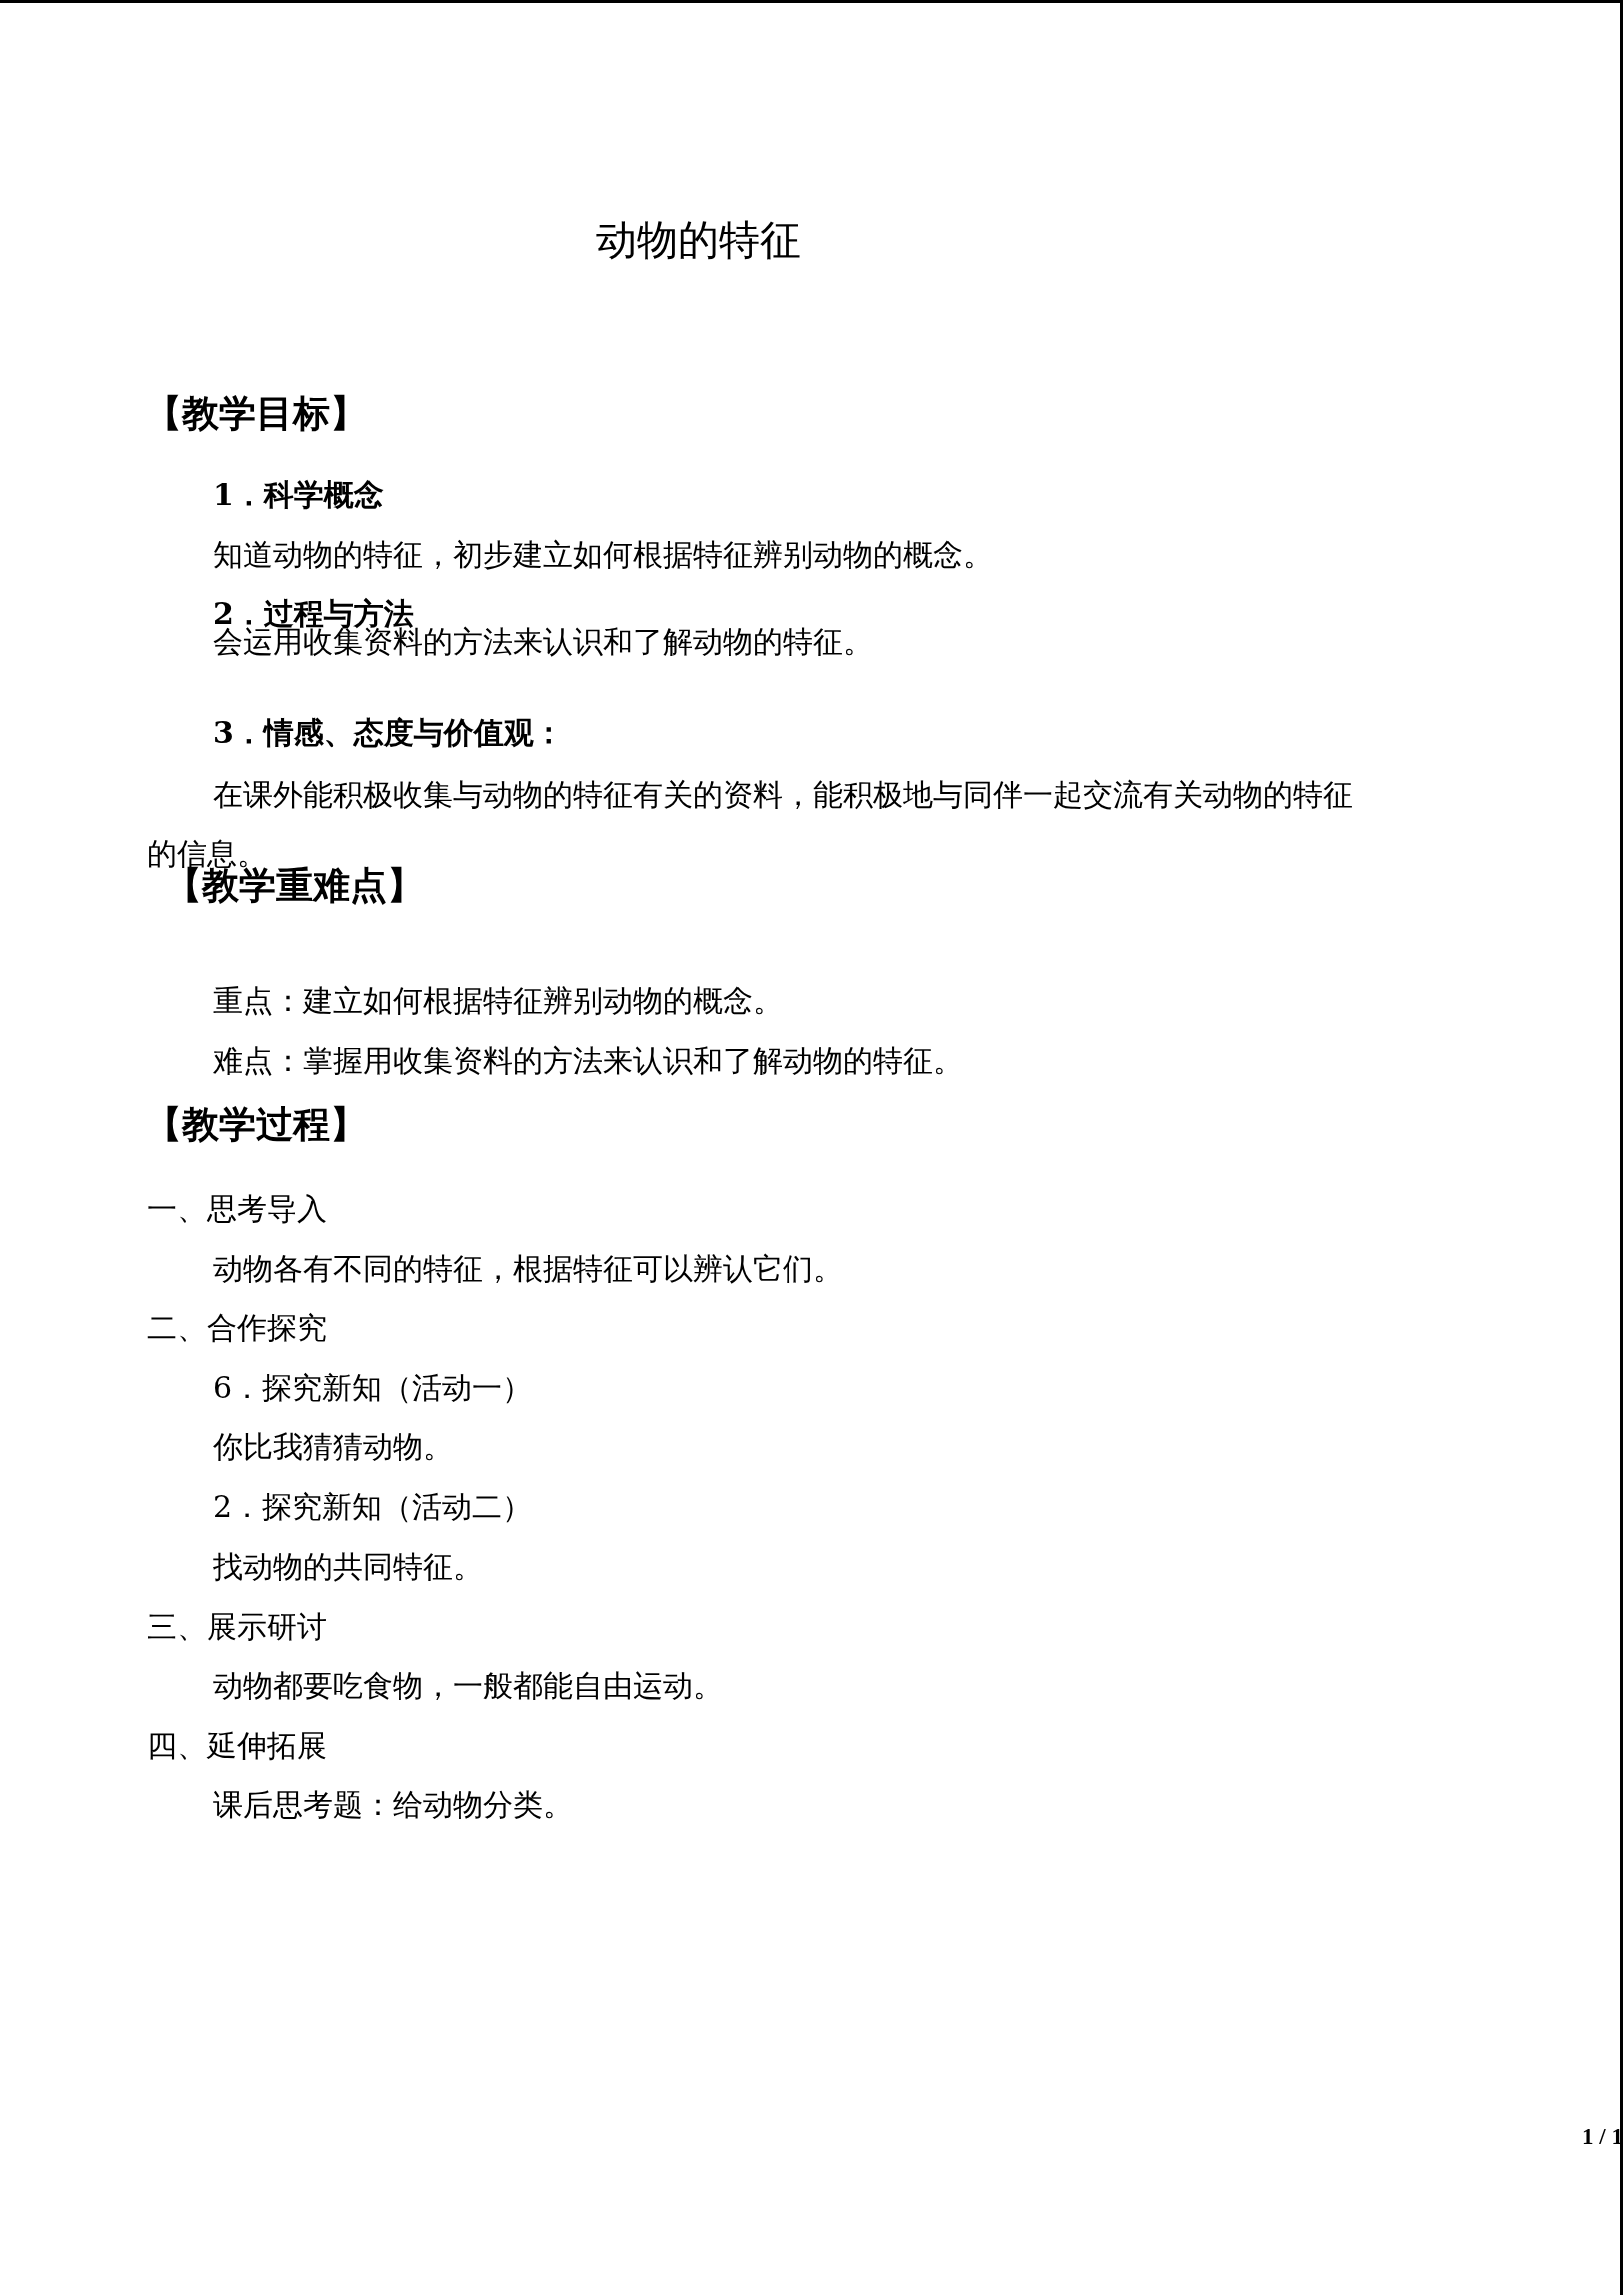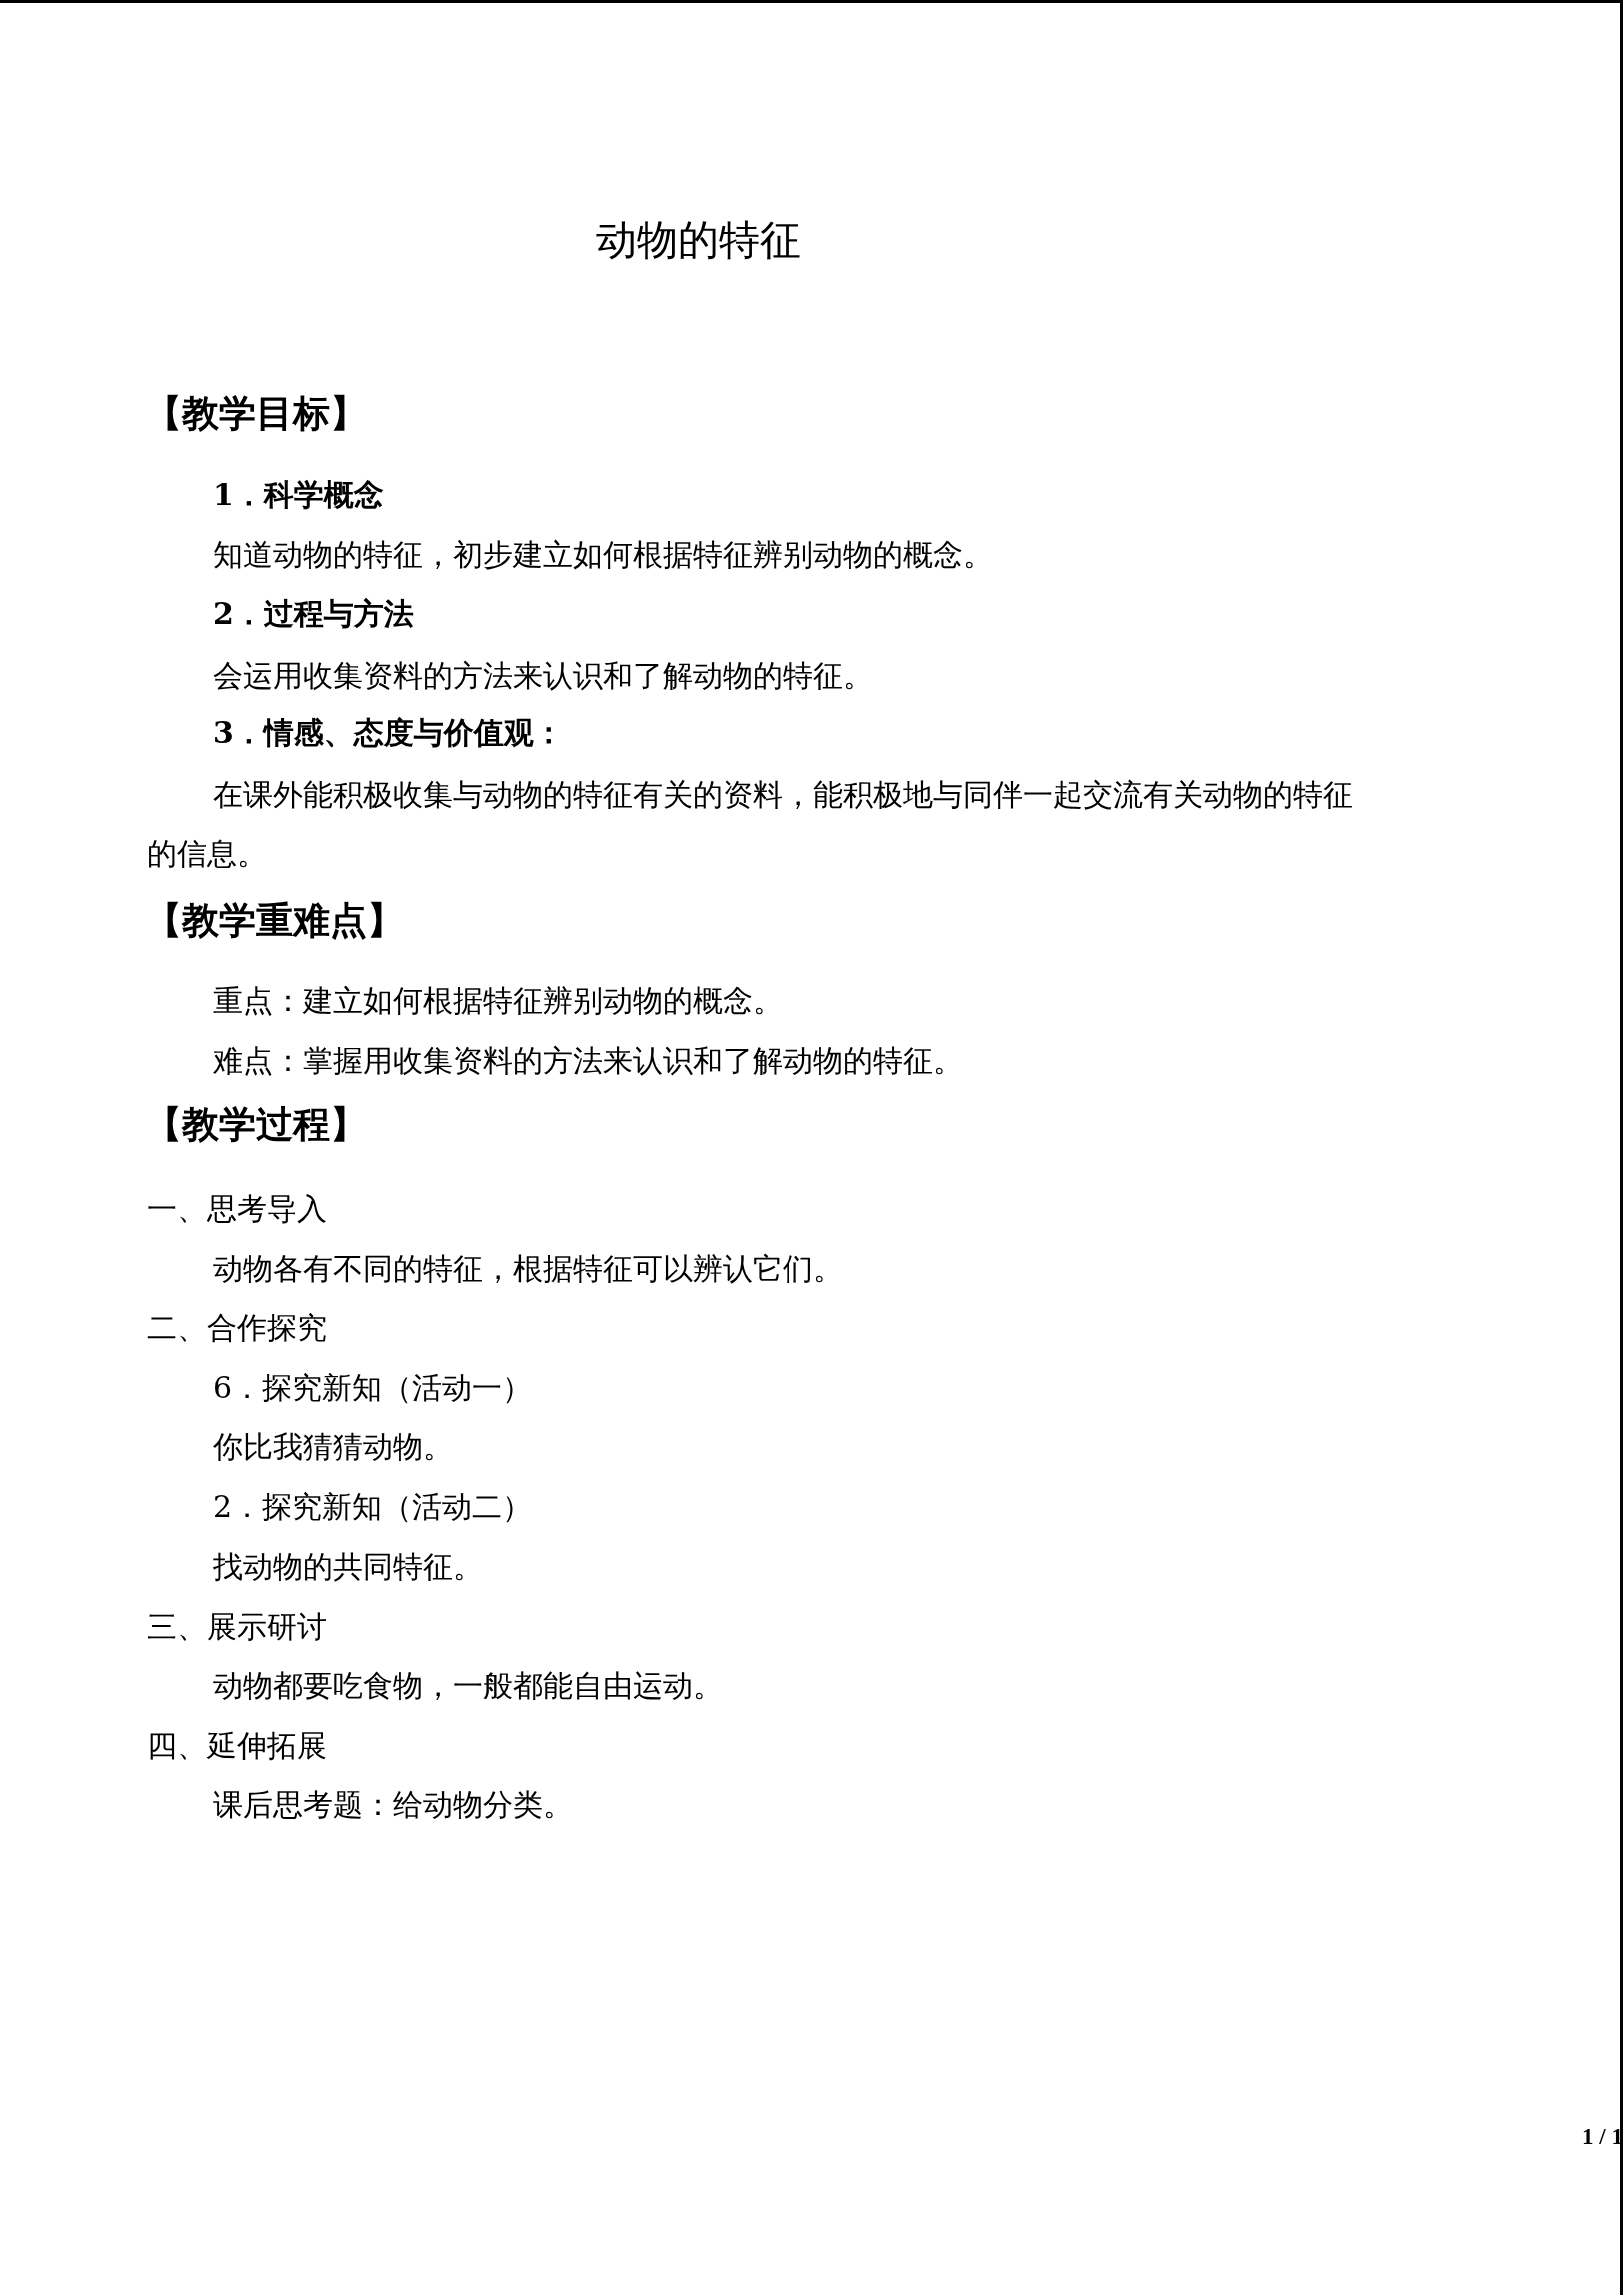--- a/index.html
+++ b/index.html
@@ -72,27 +72,27 @@
 <div class="page-border-right"></div>
 
 <div class="title">动物的特征</div>
 
 <div class="section-heading" style="top:390px;">【教学目标】</div>
 
 <div class="line indent bold" style="top:474px;">1．科学概念</div>
 <div class="line indent" style="top:534px;">知道动物的特征，初步建立如何根据特征辨别动物的概念。</div>
 
 <div class="line indent bold" style="top:593px;">2．过程与方法</div>
-<div class="line indent" style="top:655px;">会运用收集资料的方法来认识和了解动物的特征。</div>
+<div class="line indent" style="top:621px;">会运用收集资料的方法来认识和了解动物的特征。</div>
 
 <div class="line indent bold" style="top:712px;">3．情感、态度与价值观：</div>
 <div class="line indent" style="top:774px;">在课外能积极收集与动物的特征有关的资料，能积极地与同伴一起交流有关动物的特征</div>
 <div class="line flush" style="top:833px;">的信息。</div>
 
-<div class="section-heading" style="top:897px;">【教学重难点】</div>
+<div class="section-heading" style="top:862px;margin-left:20px;">【教学重难点】</div>
 <div class="line indent" style="top:980px;">重点：建立如何根据特征辨别动物的概念。</div>
 <div class="line indent" style="top:1040px;">难点：掌握用收集资料的方法来认识和了解动物的特征。</div>
 
 <div class="section-heading" style="top:1101px;">【教学过程】</div>
 
 <div class="line flush" style="top:1188px;">一、思考导入</div>
 <div class="line indent" style="top:1248px;">动物各有不同的特征，根据特征可以辨认它们。</div>
 
 <div class="line flush" style="top:1307px;">二、合作探究</div>
 <div class="line indent" style="top:1367px;">6．探究新知（活动一）</div>

